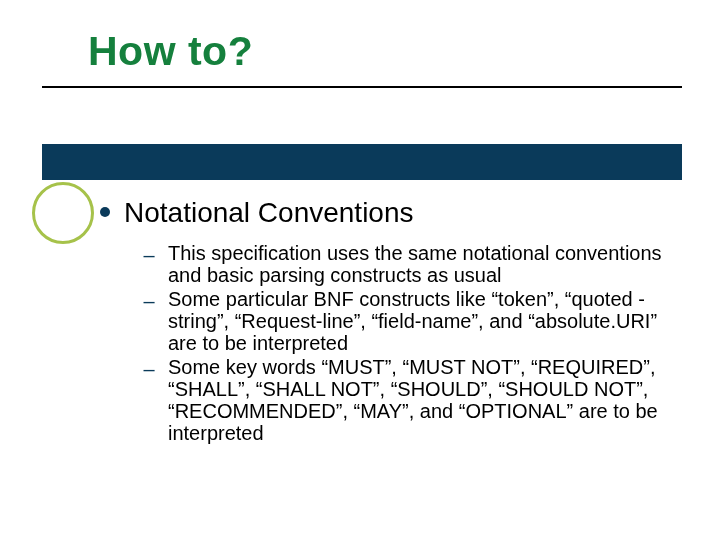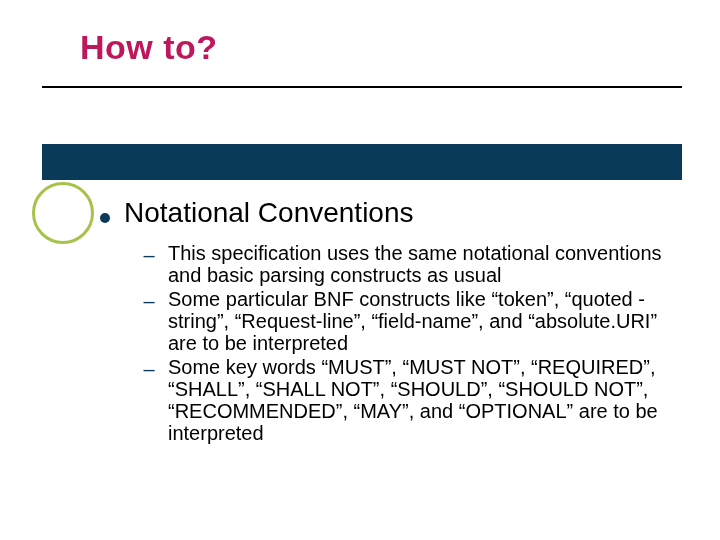--- a/index.html
+++ b/index.html
@@ -13,25 +13,25 @@
   }
   .slide{
     box-sizing:border-box;
     width:720px;height:540px;
     padding:0;
   }
   .title-wrap{
     padding:28px 0 0 80px;
   }
   .title{
-    font-size:34px;
+    font-size:41px;
     font-weight:bold;
     letter-spacing:0.5px;
-    color:#be185d;
-    margin:0 0 6px 0;
+    color:#15803d;
+    margin:0 0 6px 8px;
   }
   .rule{
     position:absolute;
     left:42px;
     top:86px;
     width:640px;
     height:2px;
     background:#000;
   }
   .dark-bar{
@@ -53,21 +53,21 @@
     background:transparent;
   }
   .content{
     position:absolute;
     left:100px;
     top:196px;
     width:590px;
   }
   .top-bullet{
     display:flex;
-    align-items:center;
+    align-items:flex-start;
     margin-bottom:12px;
   }
   .dot-icon{
     width:10px;height:10px;
     border-radius:50%;
     background:#0a3a5a;
     margin-top:11px;
     margin-right:14px;
     flex:0 0 auto;
   }

